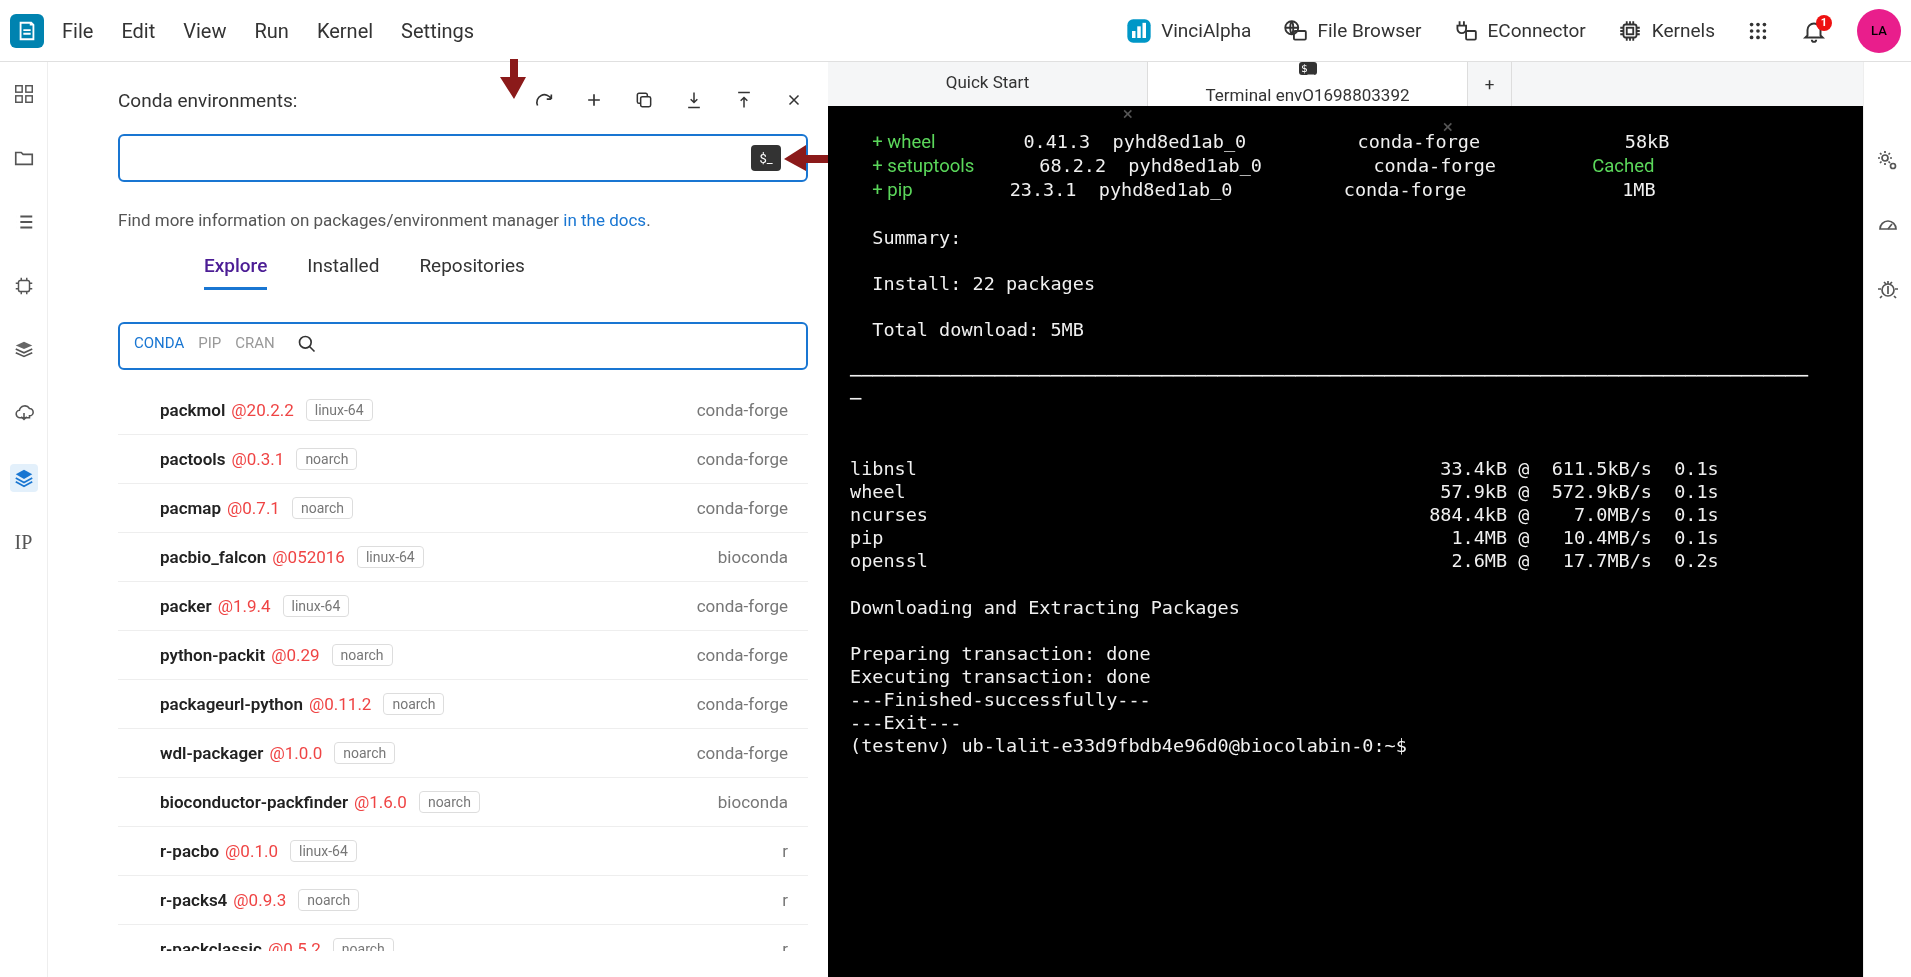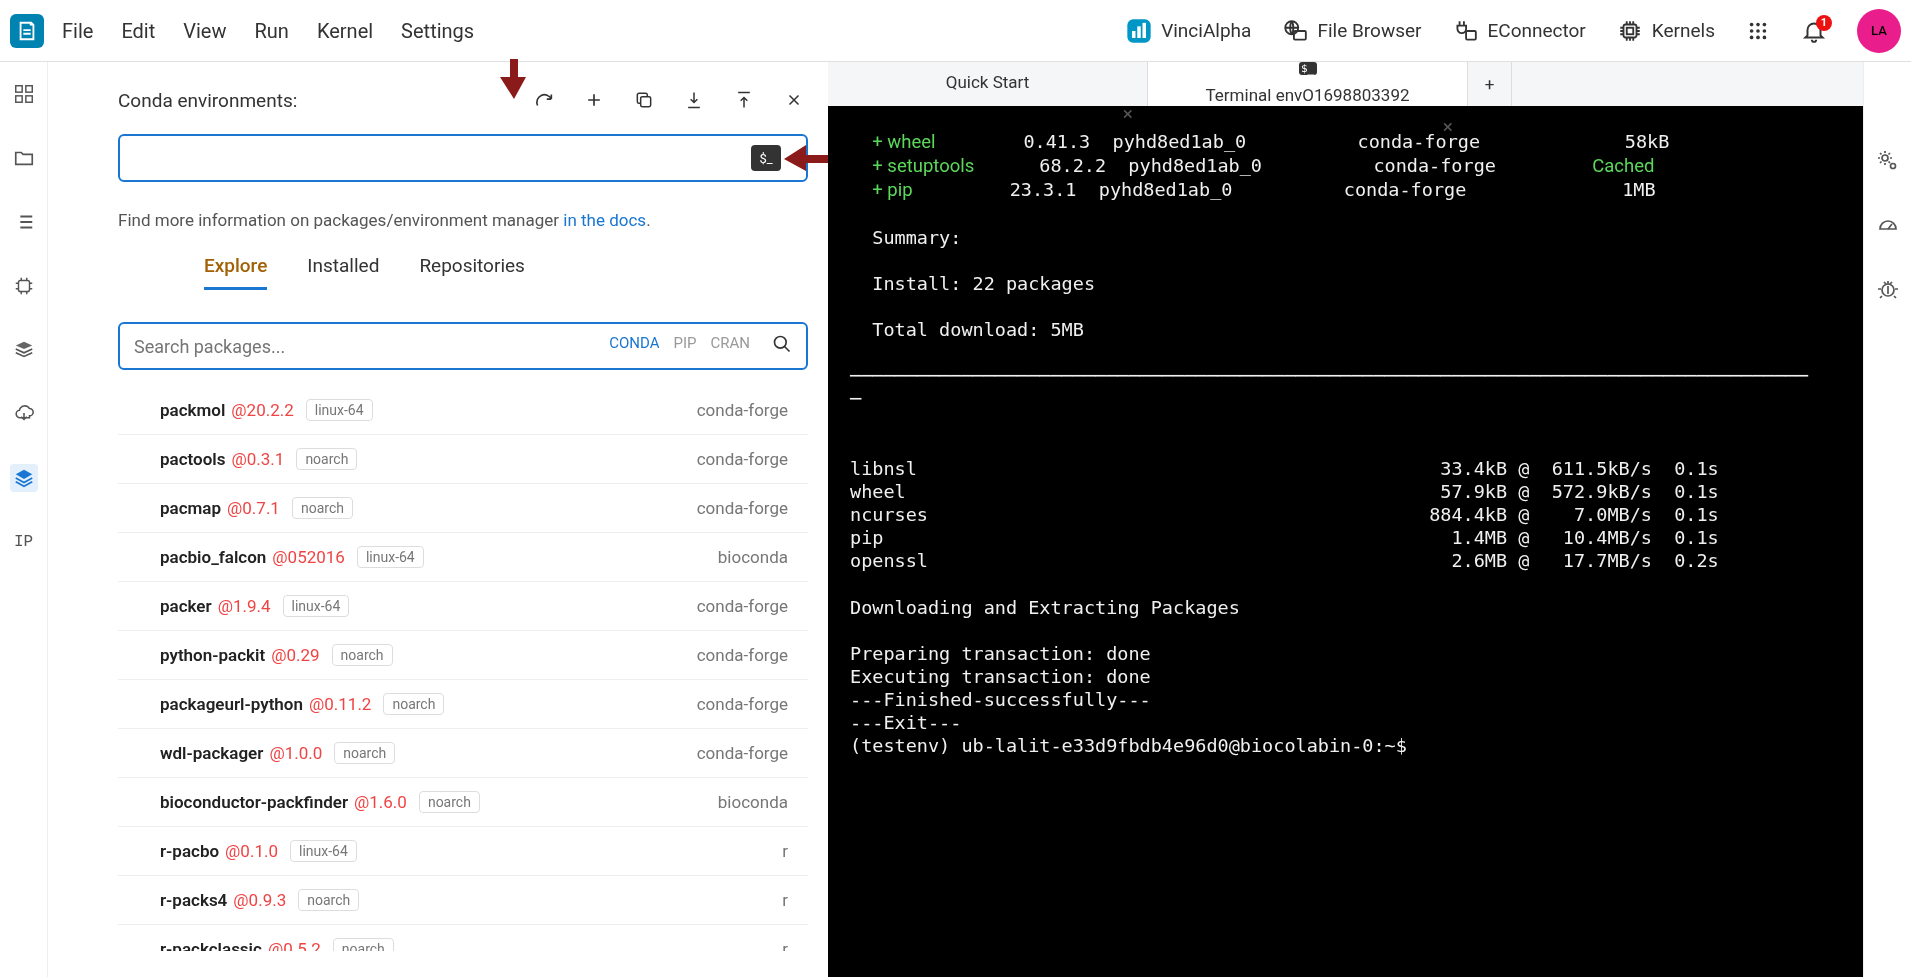--- a/index.html
+++ b/index.html
@@ -29,21 +29,21 @@
 .ch-title { font-size: 19px; color: #333; }
 .ch-btns { margin-left: auto; display: flex; gap: 22px; }
 .ch-btn { width:28px; height:28px; display:flex; align-items:center; justify-content:center; cursor:pointer; color:#333;}
 .envcombo { margin-top: 20px; border: 2px solid #1976d2; border-radius: 6px; height: 48px; display:flex; align-items:center; padding: 0 10px;}
 .envcombo .termbadge { margin-left:auto; width:30px; height:26px; background:#333; border-radius:4px; display:flex; align-items:center; justify-content:center; color:white; font-size:13px;}
 .envcombo .chev { margin-left:8px; color:#666; font-size:14px;}
 .info { margin-top: 28px; font-size: 17px; color: #555;}
 .info a { color: #1976d2; text-decoration: none; }
 .tabs { display:flex; gap:40px; margin-top:24px; margin-left:86px; font-size:19px;}
 .tab { cursor:pointer; color:#333; padding-bottom:10px;}
-.tab.active { color:#a16207; font-weight:500; border-bottom:3px solid #1976d2;}
+.tab.active { color:#4c1d95; font-weight:500; border-bottom:3px solid #1976d2;}
 .searchbox { margin-top:32px; border:2px solid #1976d2; border-radius:6px; height:48px; display:flex; align-items:center; padding:0 14px;}
 .searchbox input { border:none; outline:none; font-size:18px; flex:1; background:transparent;}
 .srcs { display:flex; gap:14px; font-size:15px; color:#999;}
 .srcs .on { color:#1976d2;}
 .srcs .mag { margin-left:8px; color:#333; cursor:pointer;}
 .pkglist { margin-top:16px; overflow-y:auto; height:565px; position:relative;}
 .pkglist::-webkit-scrollbar{width:8px;} .pkglist::-webkit-scrollbar-thumb{background:#bbb; border-radius:4px;}
 .pkgrow { display:flex; align-items:center; border-bottom:1px solid #eee; padding:13px 20px 13px 42px; font-size:17px;}
 .pkgrow .nm { font-weight:600; color:#222;}
 .pkgrow .ver { color:#ef4444; margin-left:6px;}
@@ -182,21 +182,21 @@
           <path d="M18 14a4 4 0 000-8 6 6 0 00-11 2 4 4 0 001 8h10z"></path>
           <path d="M12 11v7M9 15l3 3 3-3"></path>
         </svg>
       </div>
     <div class="lbic active">
         <svg width="22" height="22" viewBox="0 0 24 24" fill="#1976d2">
           <path d="M12 3l9 5-9 5-9-5 9-5z"></path>
           <path d="M3 12l9 5 9-5M3 16l9 5 9-5" fill="none" stroke="#1976d2" stroke-width="1.8"></path>
         </svg>
       </div>
-    <div class="lbic" style="font-family:Liberation Mono, monospace; font-size:16px;">IP</div>
+    <div class="lbic" style="font-family:Liberation Serif, serif; font-size:20px;">IP</div>
   </div>
 
   <div class="condapanel">
     <div class="ch">
       <span class="ch-title">Conda environments:</span>
       <div class="ch-btns">
         <span class="ch-btn">
             <svg width="22" height="22" viewBox="0 0 24 24" fill="none" stroke="#333" stroke-width="1.8">
               <path d="M20 11A8 8 0 105 18m15-7v-5m0 5h-5"></path>
             </svg>
@@ -236,21 +236,20 @@
     </div>
     <div class="info">
       <span>Find more information on packages/environment manager </span><a>in the docs</a>.
     </div>
     <div class="tabs">
       <span class="tab active">Explore</span>
       <span class="tab">Installed</span>
       <span class="tab">Repositories</span>
     </div>
     <div class="searchbox">
-      <input placeholder="Search packages..." style="">
       <div class="srcs">
         <span class="on">CONDA</span>
         <span>PIP</span>
         <span>CRAN</span>
         <span class="mag"><svg width="20" height="20" viewBox="0 0 24 24" fill="none" stroke="#333" stroke-width="2">
               <circle cx="10" cy="10" r="7"></circle>
               <path d="M21 21l-6-6"></path>
             </svg></span>
       </div>
     </div>

